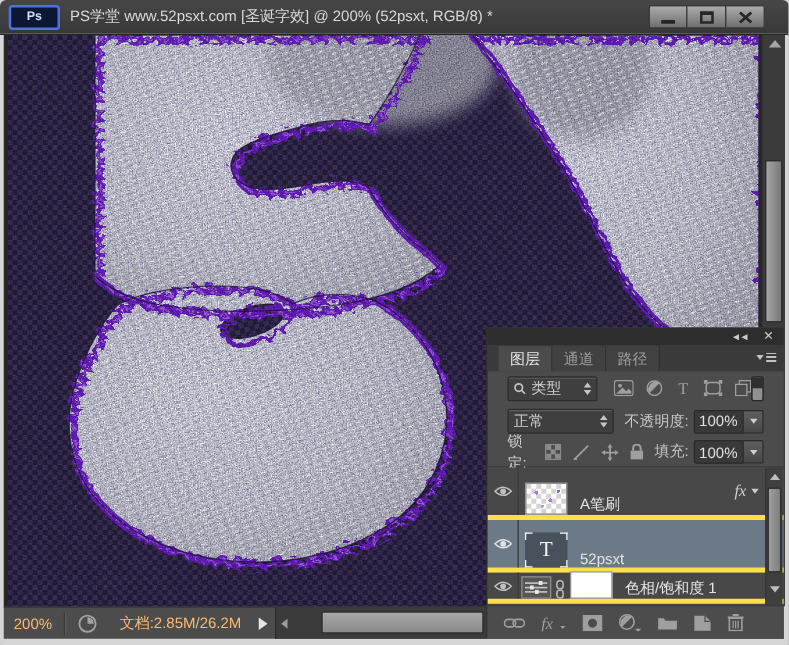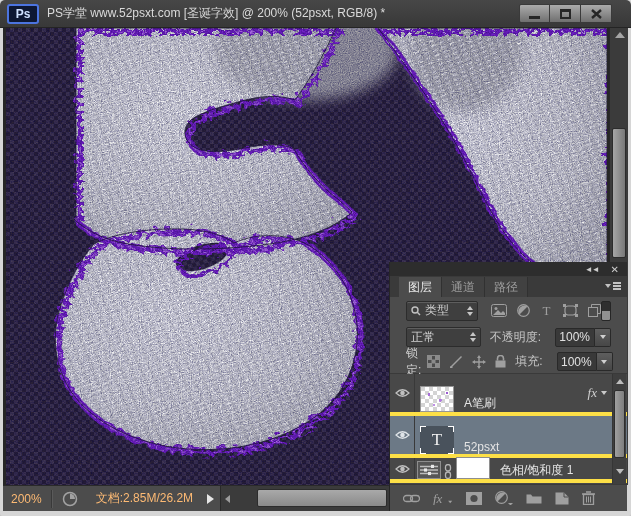--- a/index.html
+++ b/index.html
@@ -1,21 +1,21 @@
 <!DOCTYPE html>
 <html><head>
 <meta charset="utf-8">
 <style>
 *{margin:0;padding:0;box-sizing:border-box}
 html,body{background:#ececec;font-family:"Liberation Sans",sans-serif}
 .window{position:relative;width:631px;height:516px;background:#d6d6d6;border-radius:5px 5px 2px 2px;overflow:hidden;box-shadow:0 1px 5px rgba(0,0,0,.45)}
 
 
 .titlebar{position:absolute;top:0;left:0;width:631px;height:28px;background:linear-gradient(#474747,#383838);border-bottom:1px solid #242424;border-radius:4px 4px 0 0;display:flex;align-items:center;padding:0 7px;gap:8px}
-.ps-logo{width:32px;height:20px;background:#0d1733;border:2px solid #4c74e0;border-radius:3px;color:#cfe0ff;font-size:12px;font-weight:bold;display:flex;align-items:center;justify-content:center;flex:0 0 auto}
+.ps-logo{width:41px;height:20px;background:#0d1733;border:2px solid #4c74e0;border-radius:3px;color:#cfe0ff;font-size:10px;font-weight:bold;display:flex;align-items:center;justify-content:center;flex:0 0 auto}
 .title-text{color:#dadada;font-size:12px;white-space:nowrap;overflow:hidden}
 .win-controls{margin-left:auto;display:flex;margin-right:12px}
 .win-btn{width:31px;height:19px;background:linear-gradient(#ababab,#6f6f6f);border:1px solid #3a3a3a;display:flex;align-items:center;justify-content:center}
 .win-btn+.win-btn{border-left:none}
 .win-btn.first{border-radius:2px 0 0 2px}.win-btn.last{border-radius:0 2px 2px 0}
 .g-min{width:11px;height:3px;background:#262626;margin-top:7px}
 .g-max{width:11px;height:10px;border:2px solid #262626;border-top-width:3px}
 
 
 .canvas-area{position:absolute;left:3px;top:28px;width:625px;height:457px;background:#262626;overflow:hidden}
@@ -50,21 +50,21 @@
 .dd{height:20px;background:#3f3f3f;border:1px solid #2c2c2c;border-radius:2px;box-shadow:inset 0 1px 0 #5e5e5e;display:flex;align-items:center;padding:0 4px;gap:4px}
 .search-select{width:76px}
 .updown{margin-left:auto;display:flex;flex-direction:column;gap:2px;align-items:center}
 .updown i{display:block;width:0;height:0;border-left:3.5px solid transparent;border-right:3.5px solid transparent}
 .updown .u{border-bottom:4px solid #c6c6c6}.updown .d{border-top:4px solid #c6c6c6}
 .f-icons{display:flex;gap:10px;margin-left:13px;align-items:center}
 .f-toggle{margin-left:auto;width:11px;height:20px;border:1px solid #262626;border-radius:2px;background:linear-gradient(#2f2f2f 0 50%,#909090 50% 100%)}
 .p-blend{height:26px}
 .blend-select{width:113px}
 .lbl{margin-left:9px;color:#c6c6c6;white-space:nowrap}
-.val-group{display:flex;margin-left:14px}
+.val-group{display:flex;margin-left:4px}
 .val-box{width:40px;height:19px;background:#393939;border:1px solid #292929;border-radius:2px 0 0 2px;display:flex;align-items:center;justify-content:flex-end;padding-right:4px;color:#e0e0e0}
 .val-arrow{width:16px;height:19px;background:linear-gradient(#5e5e5e,#474747);border:1px solid #292929;border-left:none;border-radius:0 2px 2px 0;display:flex;align-items:center;justify-content:center}
 .val-arrow i{width:0;height:0;border-left:3.5px solid transparent;border-right:3.5px solid transparent;border-top:4px solid #d0d0d0}
 .p-lock{height:24px;border-bottom:1px solid #3a3a3a}
 .lock-icons{display:flex;gap:9px;margin-left:6px;align-items:center}
 .p-list{position:absolute;left:0;right:0;top:112px;height:110px;background:#484848;overflow:hidden}
 .layer-row{position:relative;height:42px;border-bottom:4px solid #fde047;display:flex;align-items:flex-end}
 .layer-row.selected{background:#6c7986}
 .layer-row.short{height:25px}
 .eye-cell{width:25px;align-self:stretch;border-right:1px solid #393939;display:flex;align-items:center;justify-content:center;flex:0 0 auto}

